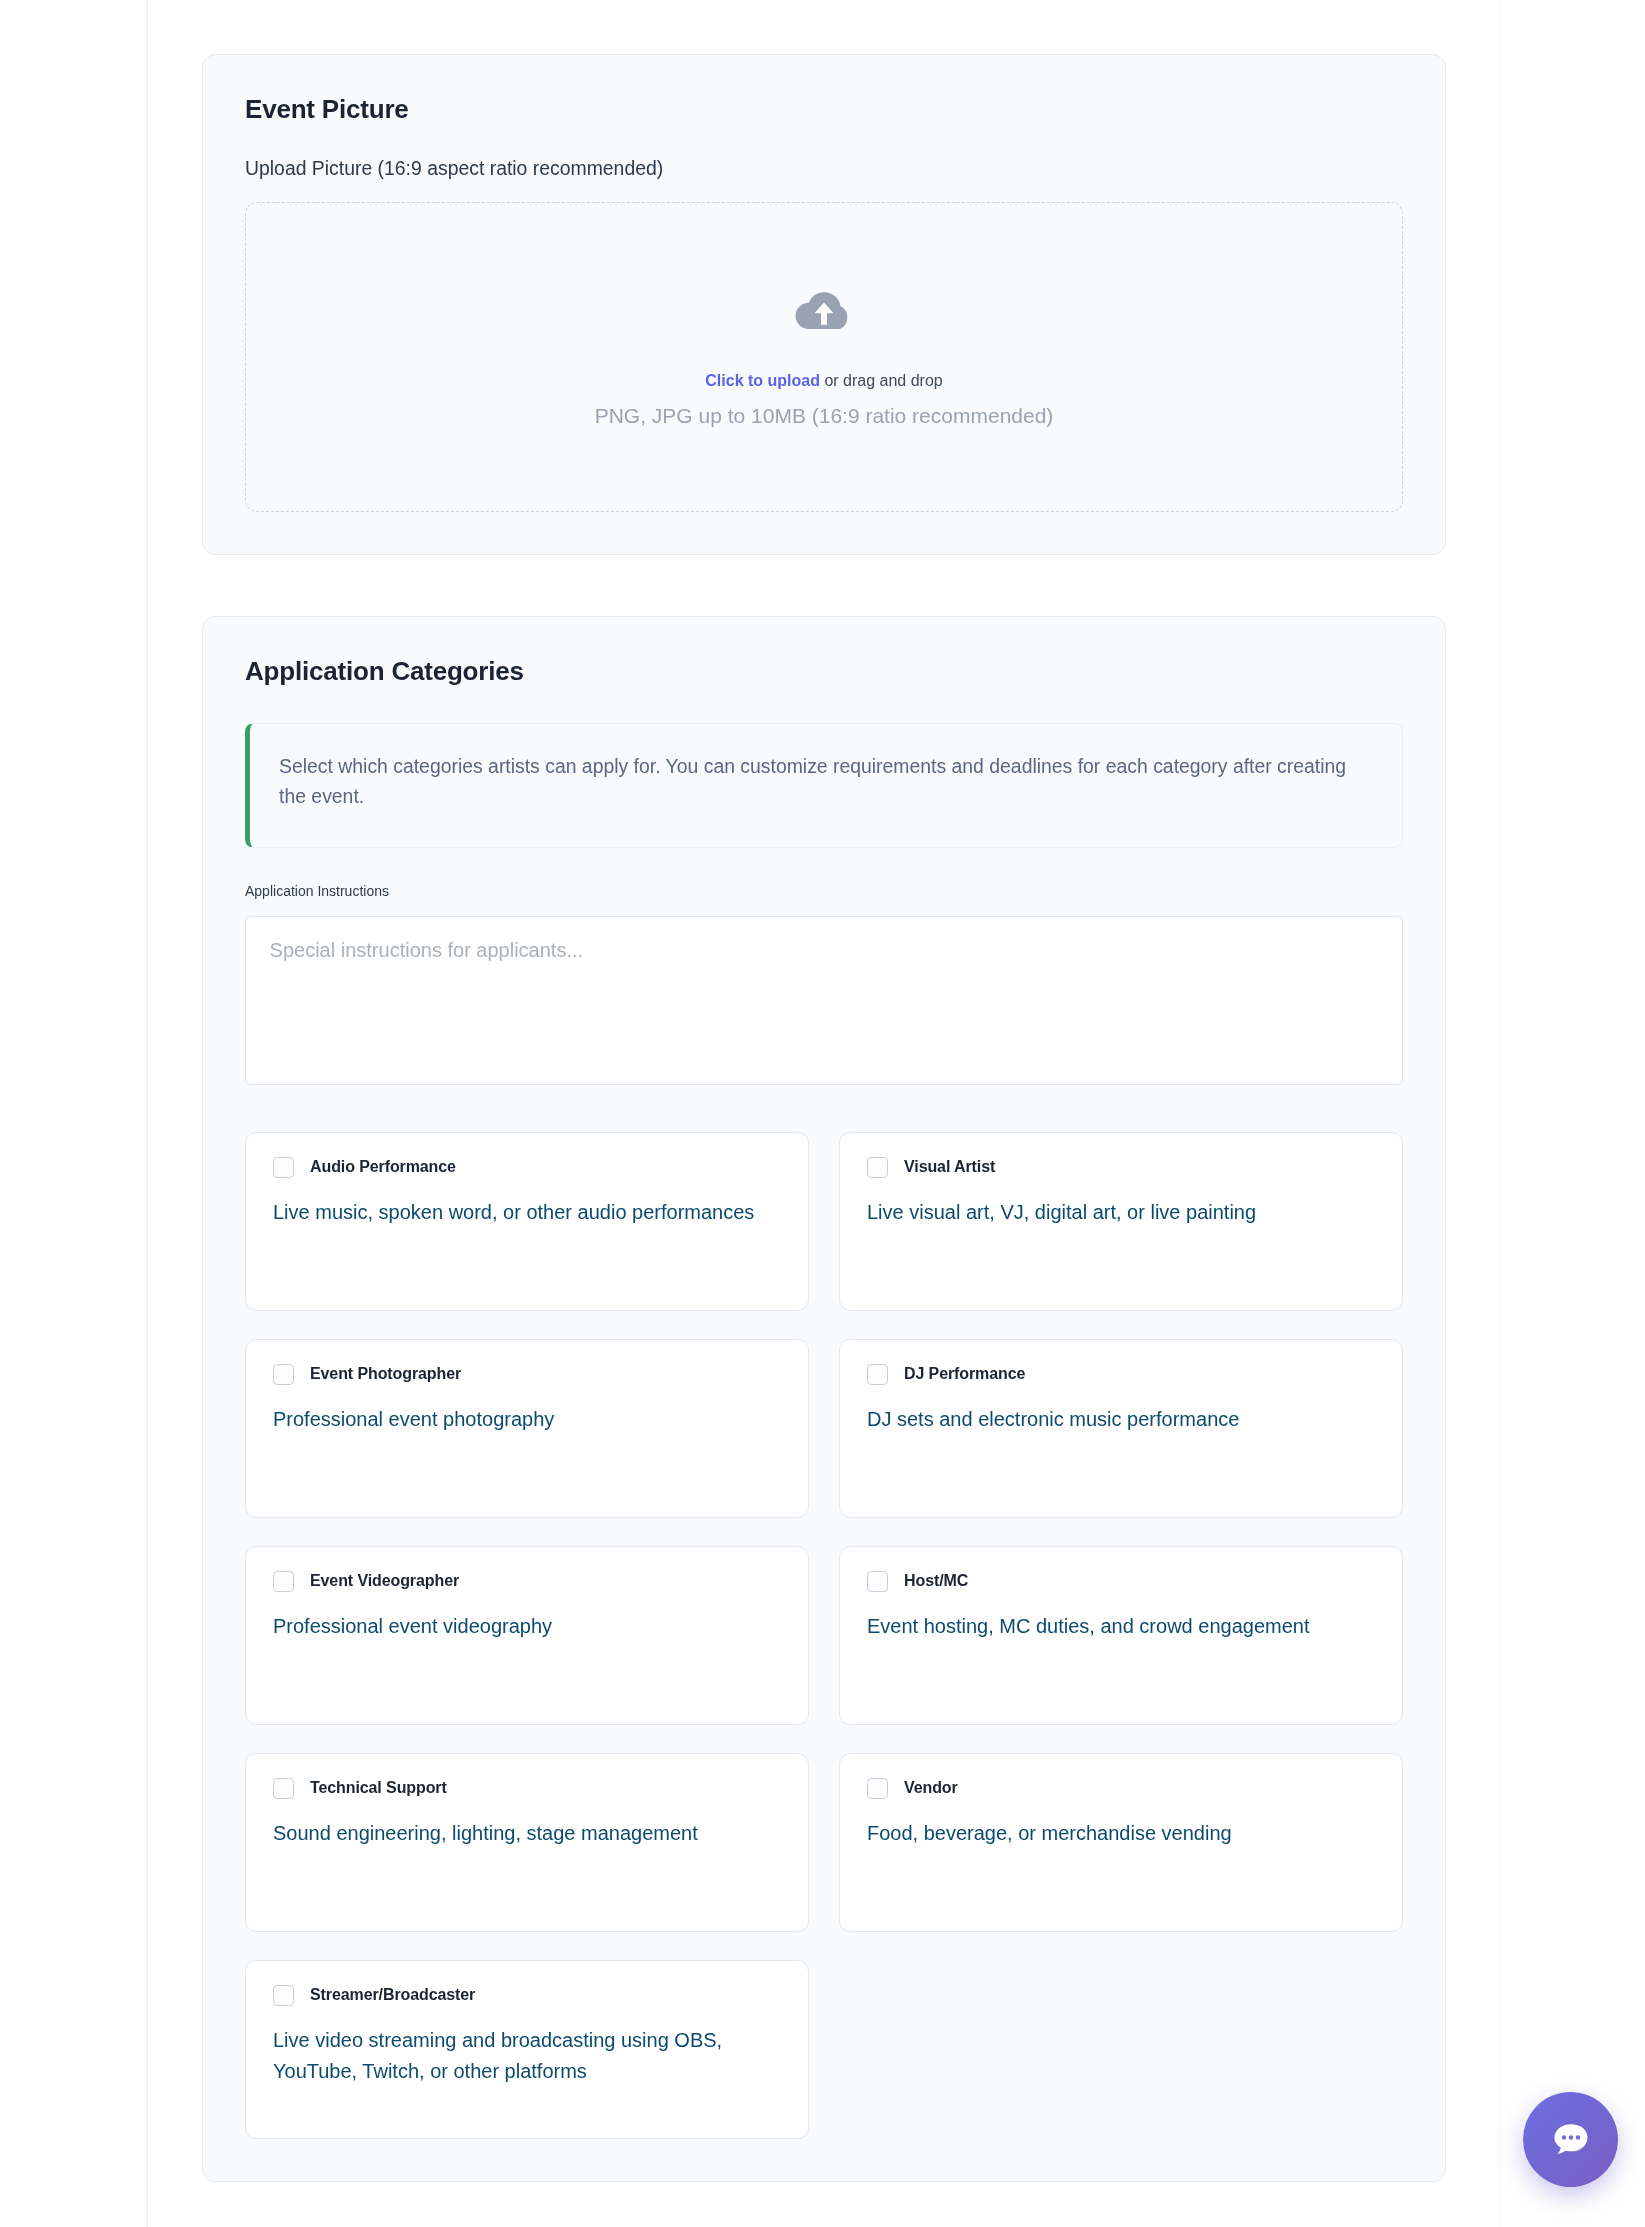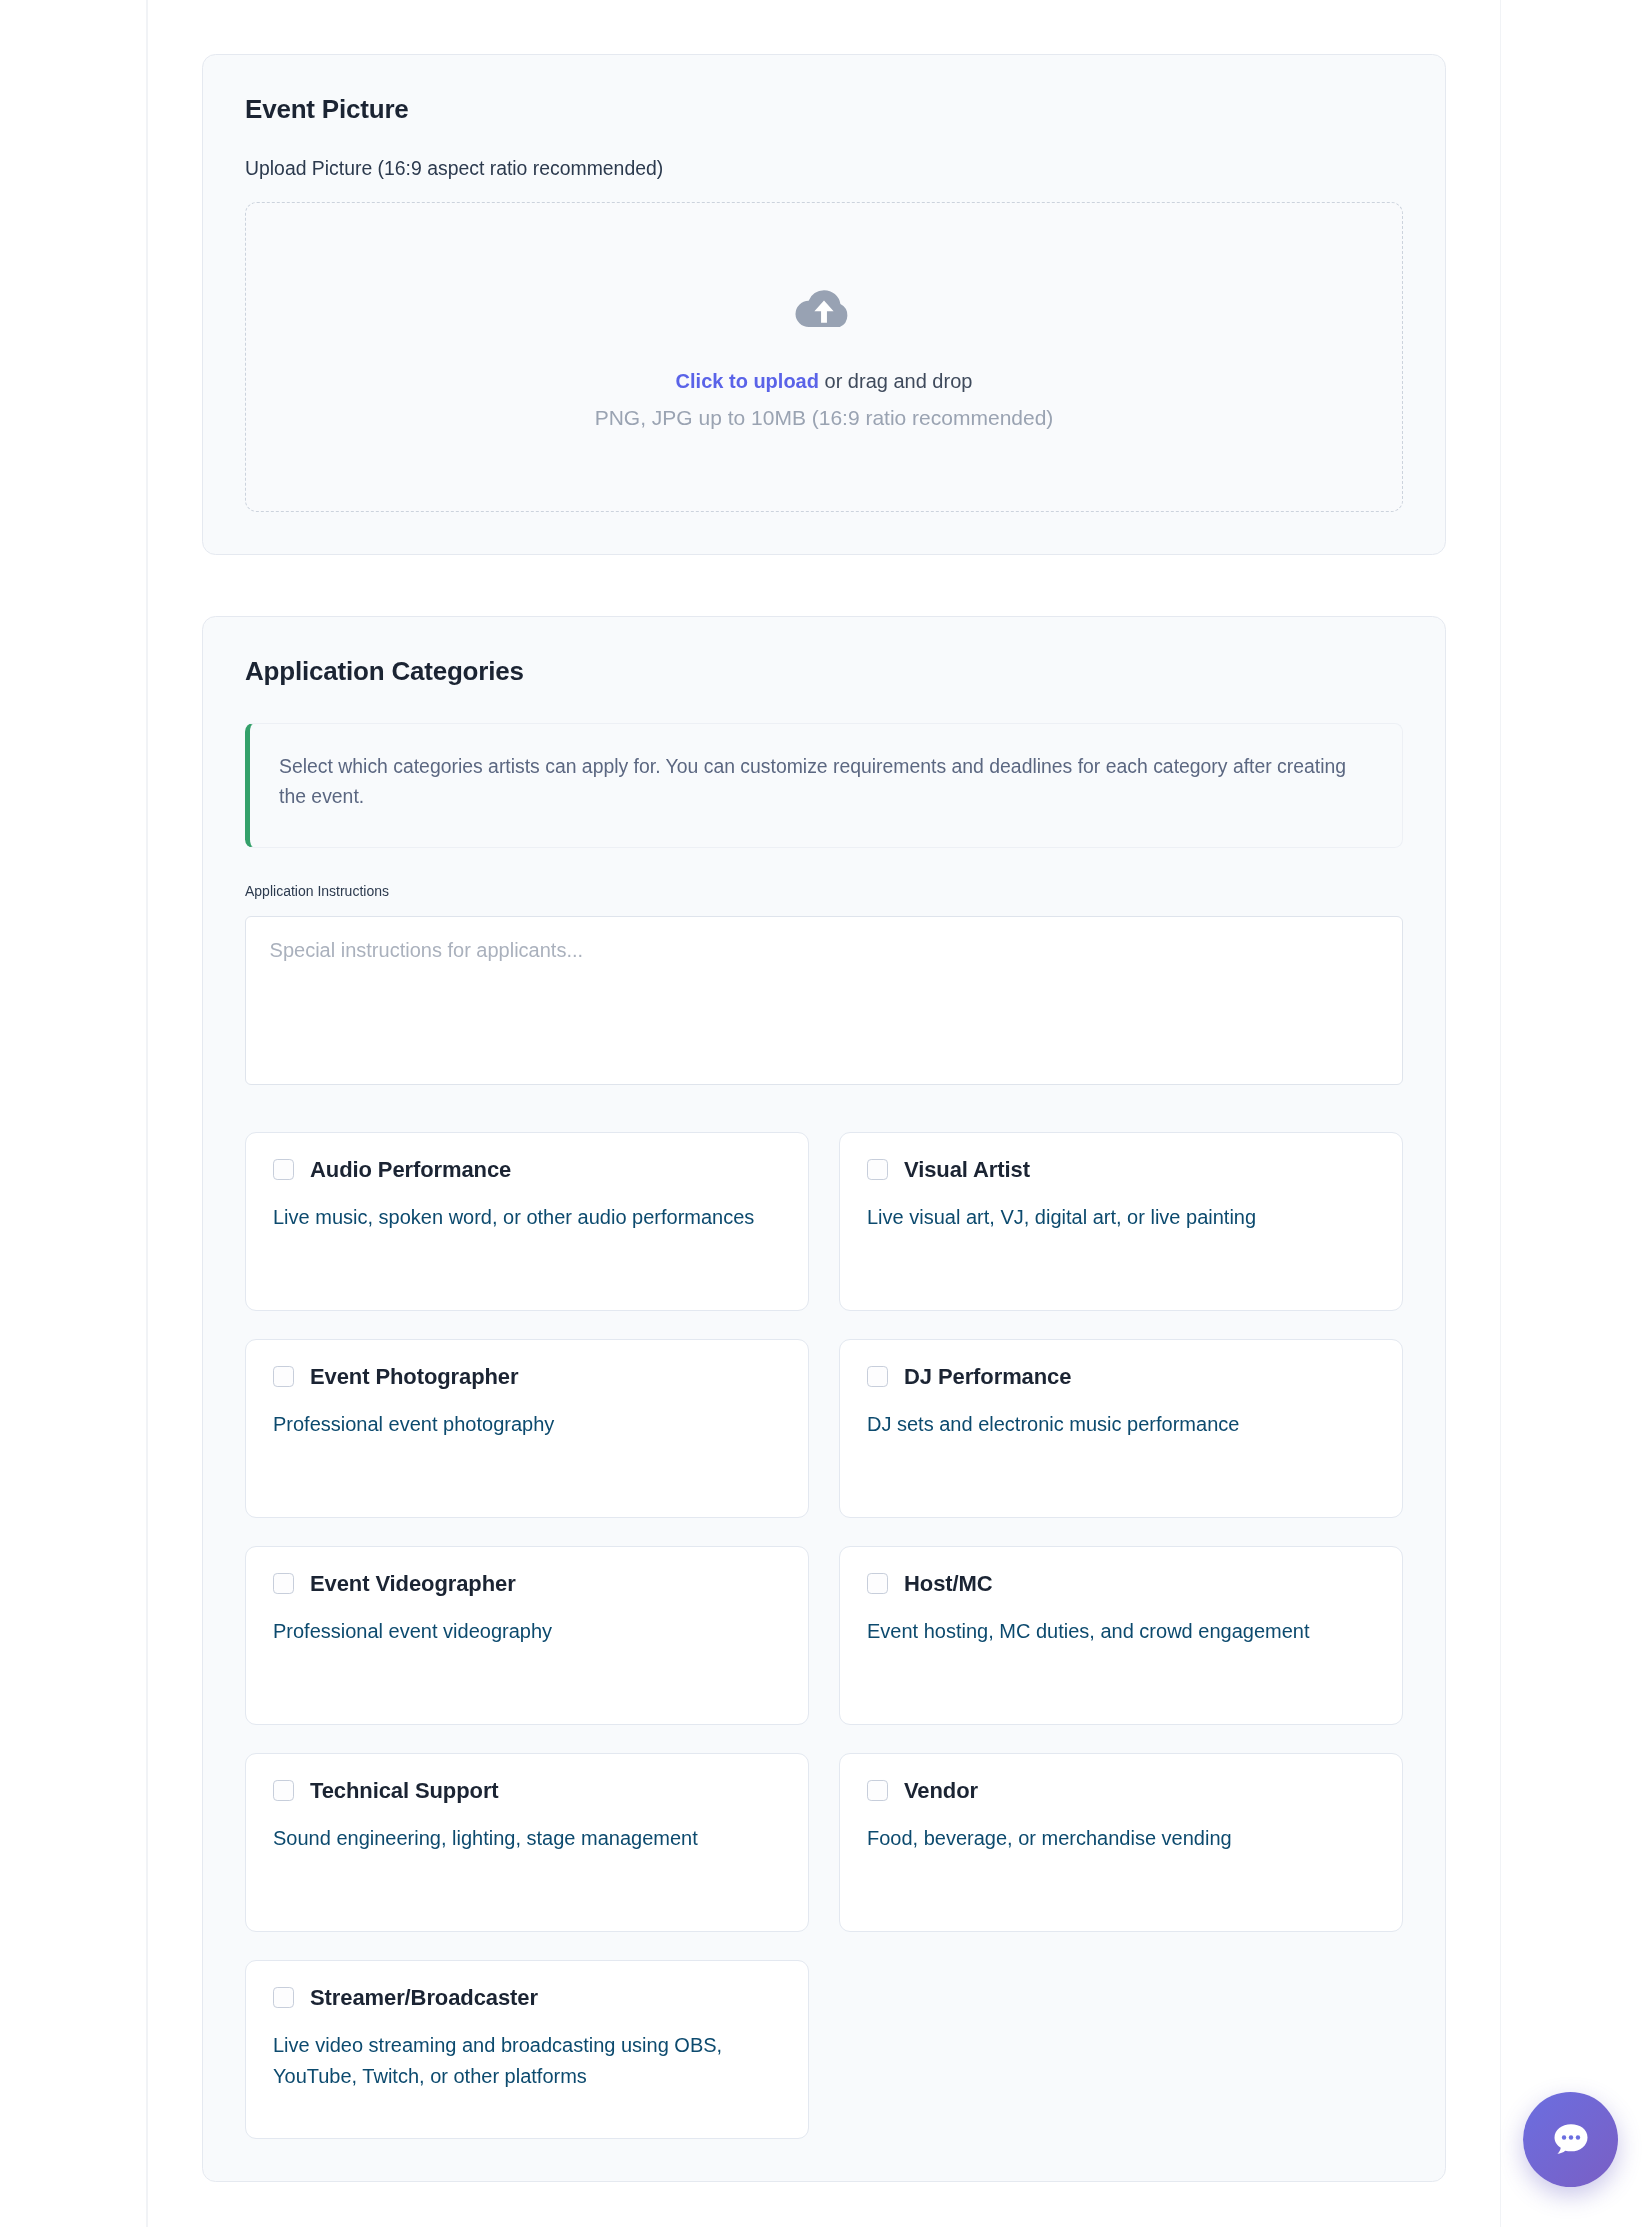--- a/index.html
+++ b/index.html
@@ -71,21 +71,21 @@
     display: flex;
     flex-direction: column;
     align-items: center;
     justify-content: center;
   }
 
   .cloud-icon { width: 62px; height: 52px; display: block; }
 
   .dz-main {
     margin-top: 34px;
-    font-size: 20px;
+    font-size: 16px;
     color: #3f4a5c;
   }
   .dz-main .accent {
     color: #5a63e8;
     font-weight: bold;
   }
   .dz-sub {
     margin-top: 13.5px;
     font-size: 21px;
     color: #9aa3b2;
@@ -157,21 +157,21 @@
   .cbox {
     width: 21px;
     height: 21px;
     flex: 0 0 21px;
     border: 0.8px solid #c7cedb;
     border-radius: 4.2px;
     background: #fdfdfe;
   }
 
   .cat-name {
-    font-size: 22px;
+    font-size: 16px;
     font-weight: bold;
     color: #1b2433;
     letter-spacing: -0.1px;
   }
 
   .cat-desc {
     margin-top: 19.4px;
     font-size: 20px;
     line-height: 1.55;
     color: #0c4a6e;

